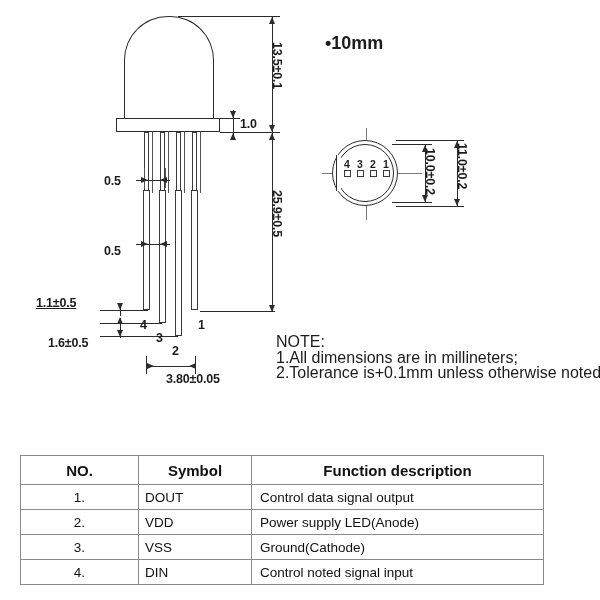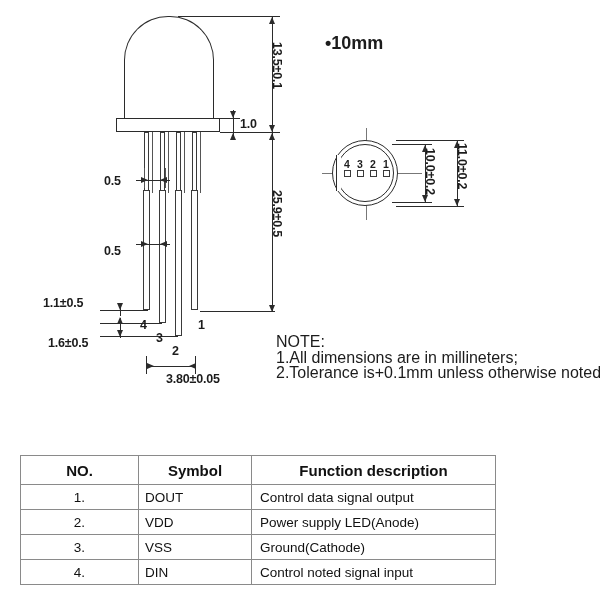--- a/index.html
+++ b/index.html
@@ -121,21 +121,21 @@
     position:absolute;
     font-size:12.5px;
     font-weight:700;
     color:#1c1c1c;
   }
 
   
   #spec-table{
     position:absolute;
     left:20px;top:455px;
-    width:476px;
+    width:524px;
     border-collapse:collapse;
     background:#fff;
   }
   #spec-table td,#spec-table th{
     border:1.2px solid #8a8a8a;
     padding:2px 6px;
     font-size:13.5px;
     color:#111;
     height:20px;
   }
@@ -210,21 +210,21 @@
     <div class="dimtext" style="left:104px;top:244px;">0.5</div>
 
     <div class="line hline" style="left:100px;top:310px;width:48px;"></div>
     <div class="line hline" style="left:100px;top:323px;width:62px;"></div>
     <div class="line hline" style="left:100px;top:336px;width:78px;"></div>
     <div class="line vline" style="left:120px;top:304px;height:12px;"></div>
     <div class="arrowhead ar-down" style="left:117px;top:303px;"></div>
     <div class="line vline" style="left:120px;top:318px;height:20px;"></div>
     <div class="arrowhead ar-up" style="left:117px;top:317px;"></div>
     <div class="arrowhead ar-down" style="left:117px;top:330px;"></div>
-    <div class="dimtext" style="left:43px;top:296px;">1.1±0.5</div>
+    <div class="dimtext" style="left:36px;top:296px;text-decoration:underline;">1.1±0.5</div>
     <div class="dimtext" style="left:48px;top:336px;">1.6±0.5</div>
 
     <div class="pinnum" style="left:140px;top:318px;">4</div>
     <div class="pinnum" style="left:156px;top:331px;">3</div>
     <div class="pinnum" style="left:172px;top:344px;">2</div>
     <div class="pinnum" style="left:198px;top:318px;">1</div>
 
     <div class="line vline" style="left:146px;top:356px;height:18px;"></div>
     <div class="line vline" style="left:195px;top:356px;height:18px;"></div>
     <div class="line hline" style="left:146px;top:366px;width:50px;"></div>

